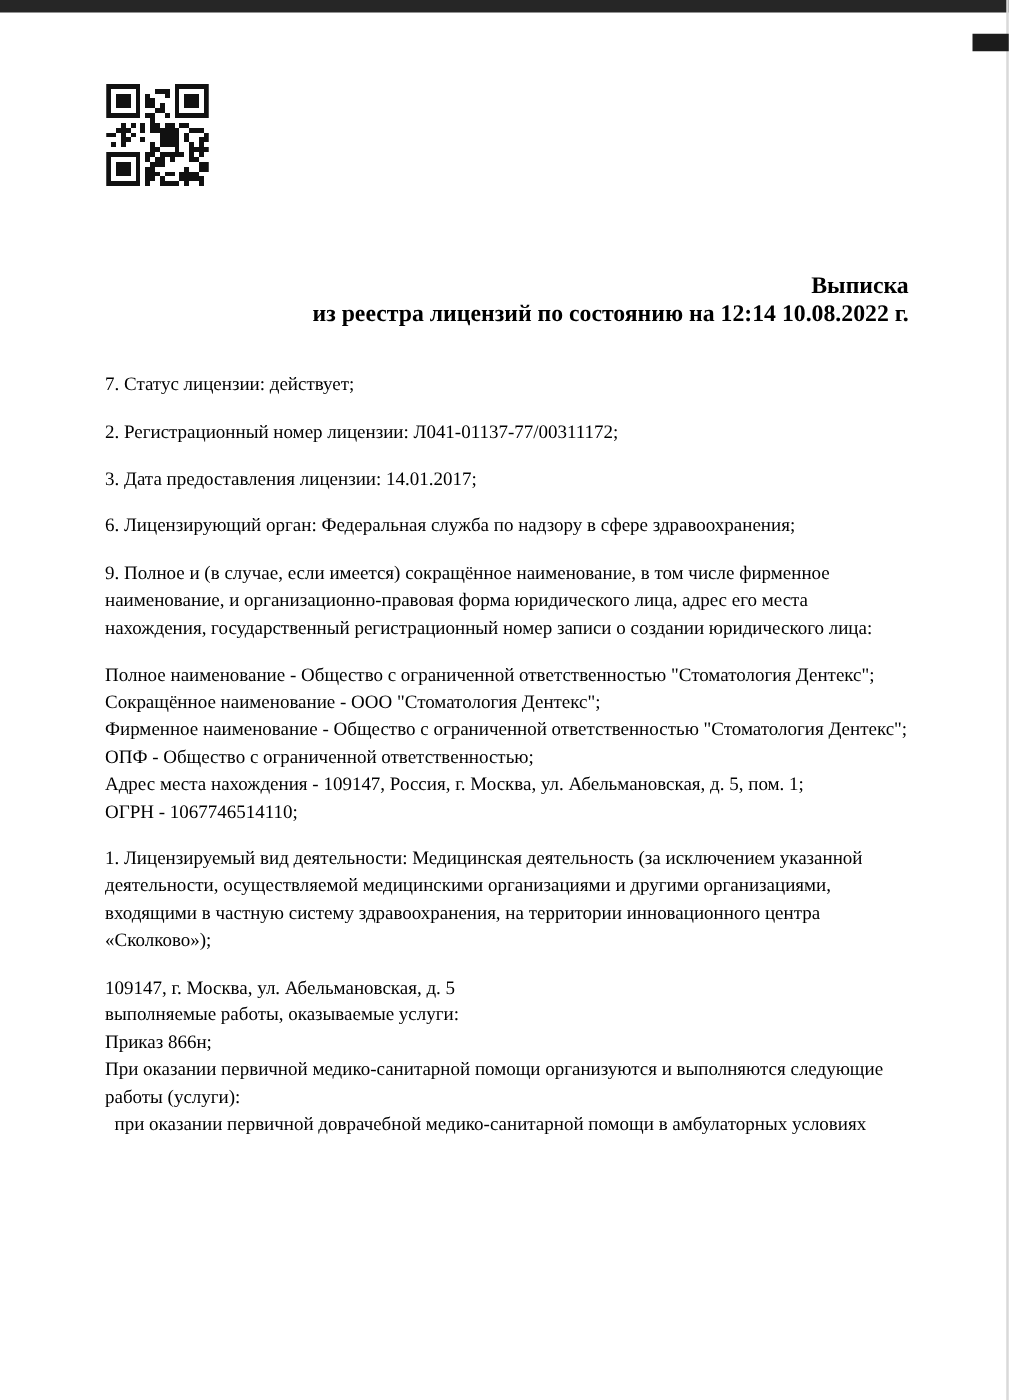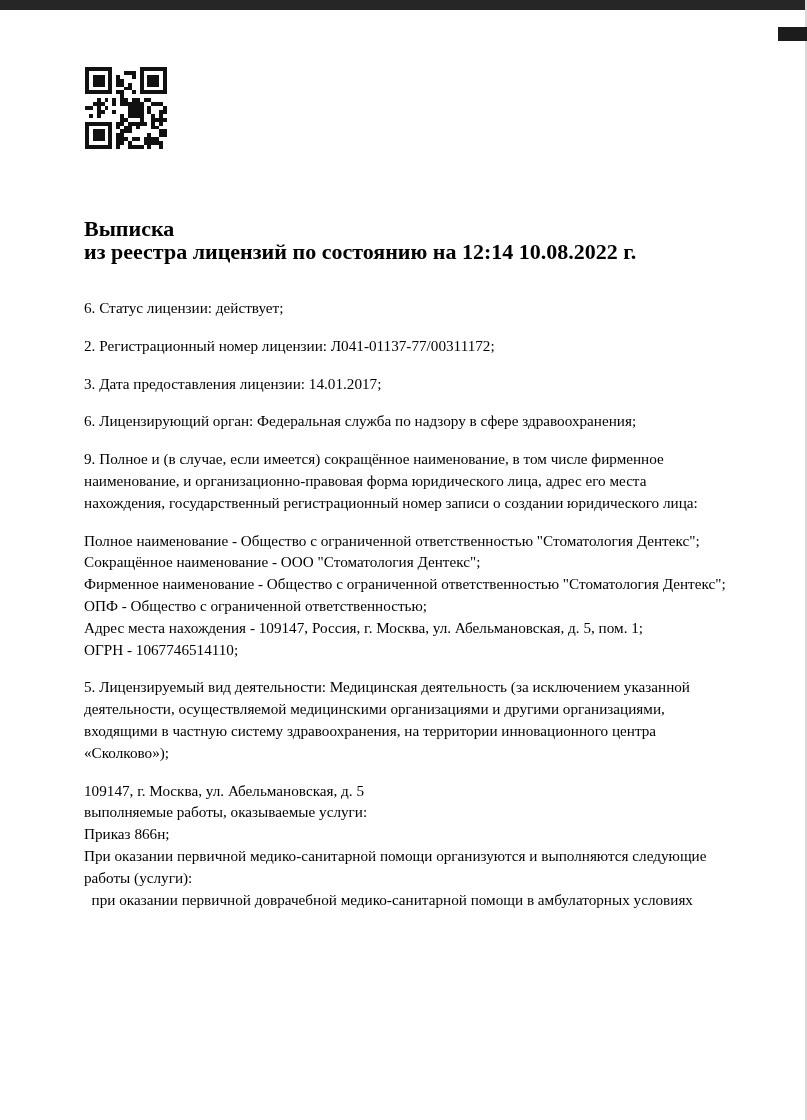--- a/index.html
+++ b/index.html
@@ -36,23 +36,23 @@
     width: 82px; height: 82px;
   }
   .content {
     position: absolute;
     left: 84px; top: 0;
     width: 643px;
   }
   .title {
     margin-top: 217px;
     margin-bottom: 34px;
-    text-align: left;
+    text-align: right;
     font-weight: 700;
-    font-size: 22px;
+    font-size: 19px;
     line-height: 23px;
   }
   .para {
     font-size: 15.2px;
     line-height: 21.8px;
     margin-bottom: 16px;
     white-space: pre-wrap;
   }
 </style>
 </head>
@@ -197,31 +197,31 @@
     <rect x="19" y="20" width="1" height="1" fill="#111111"></rect>
   </svg>
 
 <div class="content">
 
   <h1 class="title">
     <span>Выписка</span><br>
     <span>из реестра лицензий по состоянию на 12:14 10.08.2022 г.</span>
   </h1>
 
-  <div class="para">6. Статус лицензии: действует;</div>
+  <div class="para">7. Статус лицензии: действует;</div>
   <div class="para">2. Регистрационный номер лицензии: Л041-01137-77/00311172;</div>
   <div class="para">3. Дата предоставления лицензии: 14.01.2017;</div>
   <div class="para">6. Лицензирующий орган: Федеральная служба по надзору в сфере здравоохранения;</div>
   <div class="para">9. Полное и (в случае, если имеется) сокращённое наименование, в том числе фирменное наименование, и организационно-правовая форма юридического лица, адрес его места нахождения, государственный регистрационный номер записи о создании юридического лица:</div>
   <div class="para">Полное наименование - Общество с ограниченной ответственностью "Стоматология Дентекс";
 Сокращённое наименование - ООО "Стоматология Дентекс";
 Фирменное наименование - Общество с ограниченной ответственностью "Стоматология Дентекс";
 ОПФ - Общество с ограниченной ответственностью;
 Адрес места нахождения - 109147, Россия, г. Москва, ул. Абельмановская, д. 5, пом. 1;
 ОГРН - 1067746514110;</div>
-  <div class="para">5. Лицензируемый вид деятельности: Медицинская деятельность (за исключением указанной деятельности, осуществляемой медицинскими организациями и другими организациями, входящими в частную систему здравоохранения, на территории инновационного центра «Сколково»);</div>
+  <div class="para">1. Лицензируемый вид деятельности: Медицинская деятельность (за исключением указанной деятельности, осуществляемой медицинскими организациями и другими организациями, входящими в частную систему здравоохранения, на территории инновационного центра «Сколково»);</div>
   <div class="para">109147, г. Москва, ул. Абельмановская, д. 5
 выполняемые работы, оказываемые услуги:
 Приказ 866н;
 При оказании первичной медико-санитарной помощи организуются и выполняются следующие работы (услуги):
   при оказании первичной доврачебной медико-санитарной помощи в амбулаторных условиях</div>
 
 </div>
 
 </body></html>

